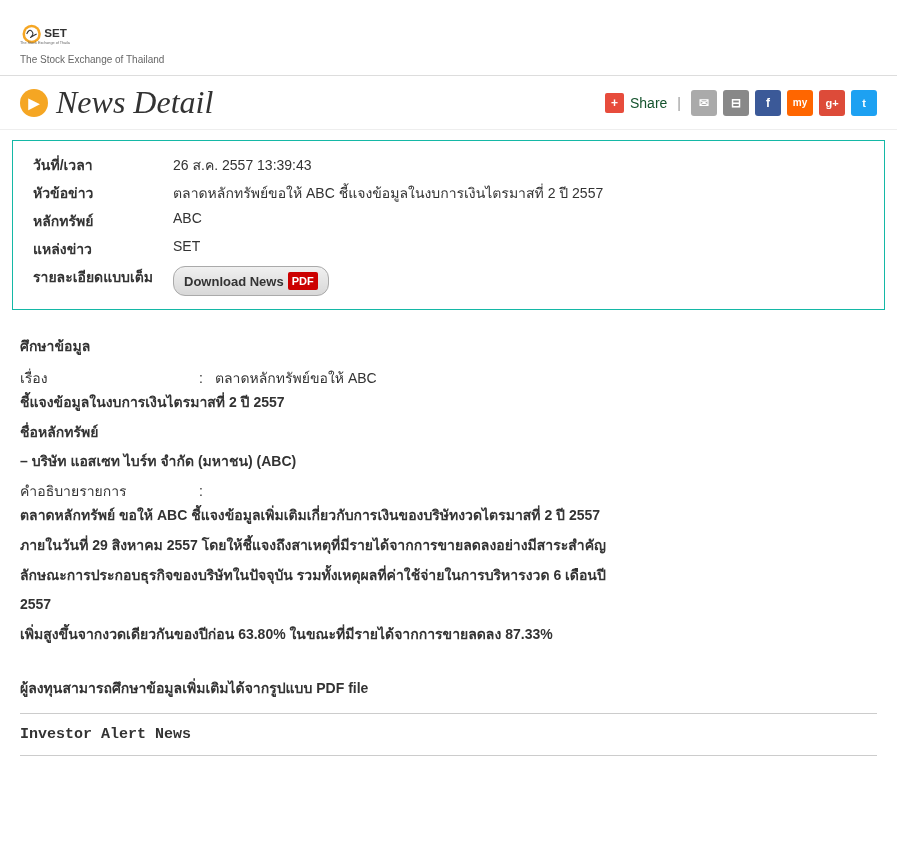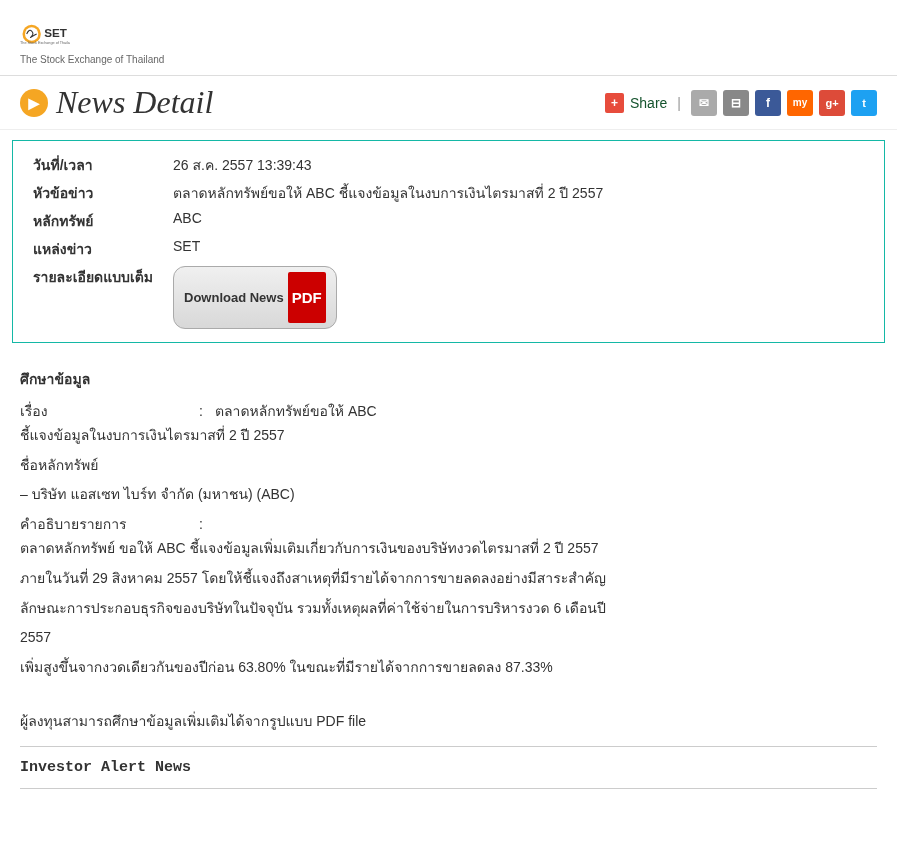--- a/index.html
+++ b/index.html
@@ -135,41 +135,42 @@
       border-radius: 12px;
       padding: 5px 10px;
       cursor: pointer;
       font-size: 13px;
       font-weight: bold;
       color: #333;
     }
     .pdf-badge {
       background: #cc0000;
       color: white;
-      font-size: 15px;
-      font-weight: bold;
-      padding: 17px 4px;
+      font-size: 11px;
+      font-weight: bold;
+      padding: 3px 4px;
       border-radius: 2px;
     }
 
     
     .content-area {
       padding: 15px 20px;
     }
     .section-title {
       font-size: 14px;
       font-weight: bold;
       margin-bottom: 10px;
     }
     .content-block {
       line-height: 1.7;
       font-size: 14px;
     }
     .content-block p {
       margin-bottom: 6px;
+      font-weight: bold;
     }
     .content-row {
       display: flex;
       gap: 19px;
     }
     .content-label {
       min-width: 160px;
     }
     .divider {
       border: none;

